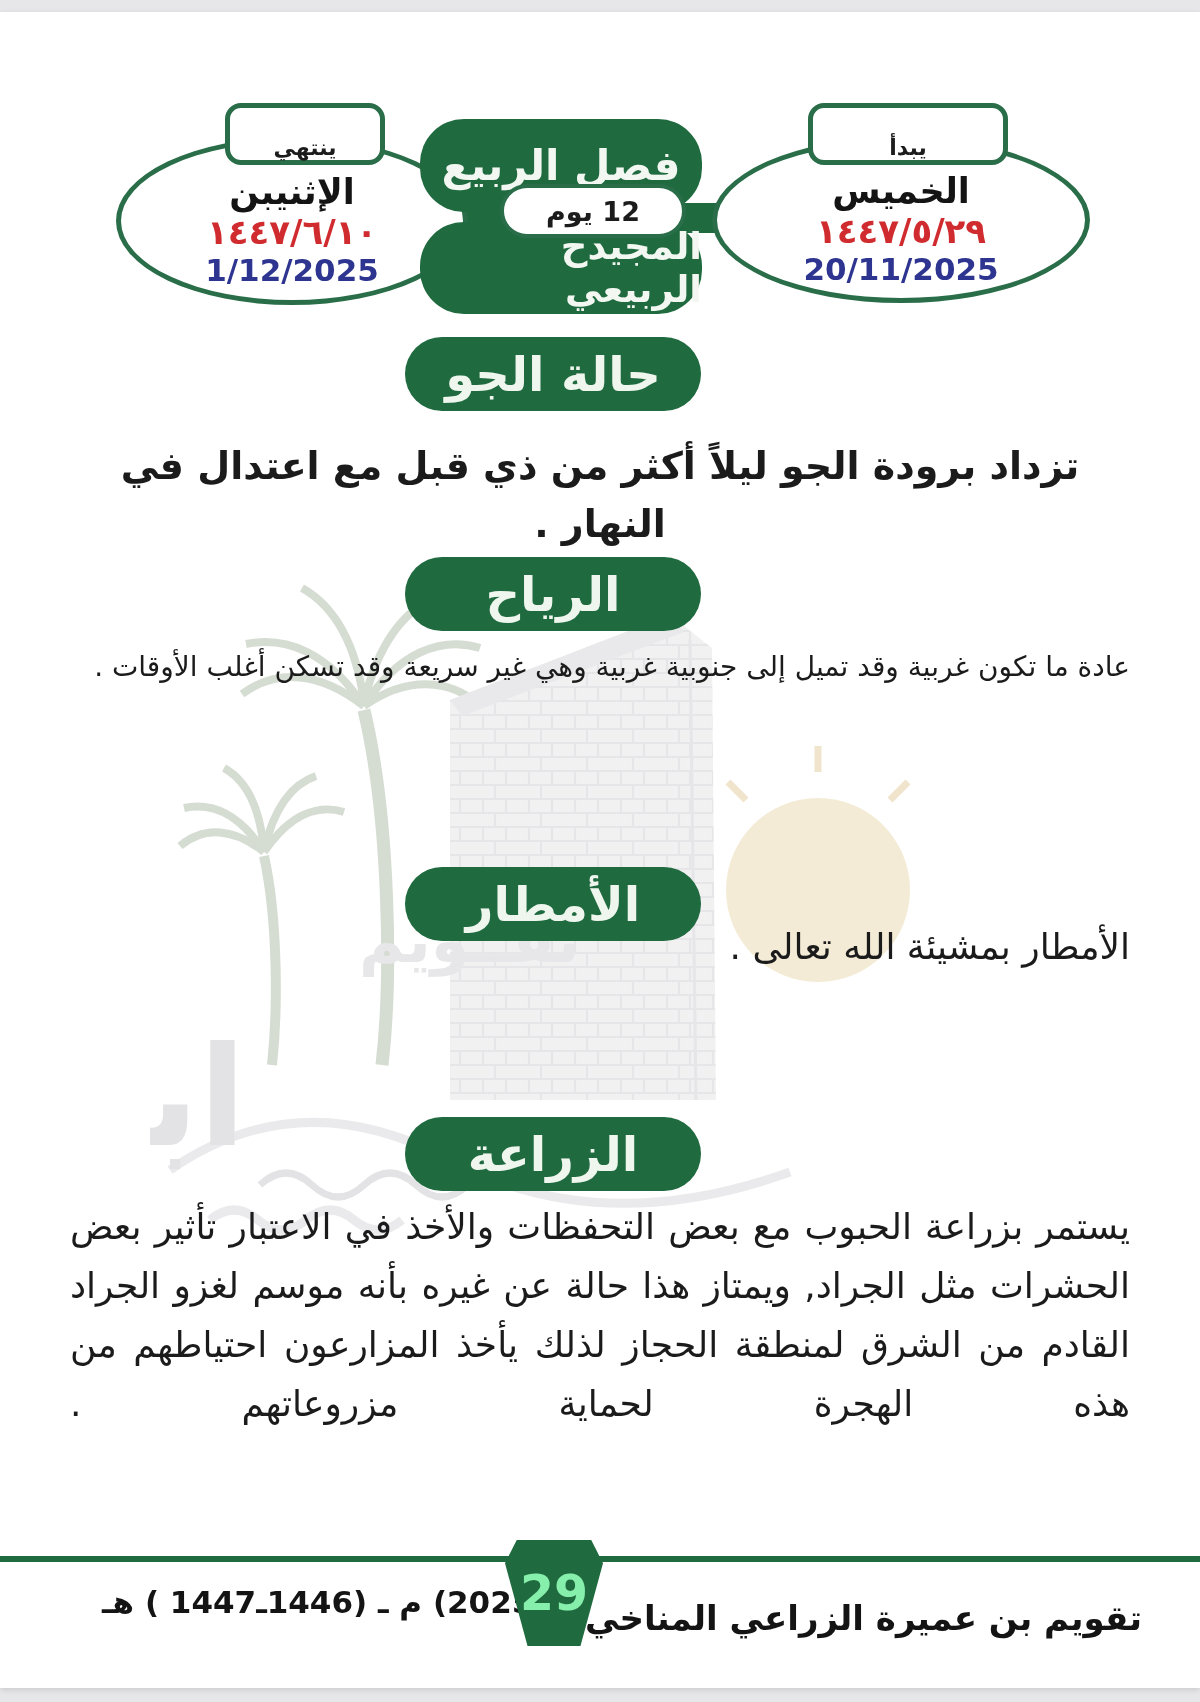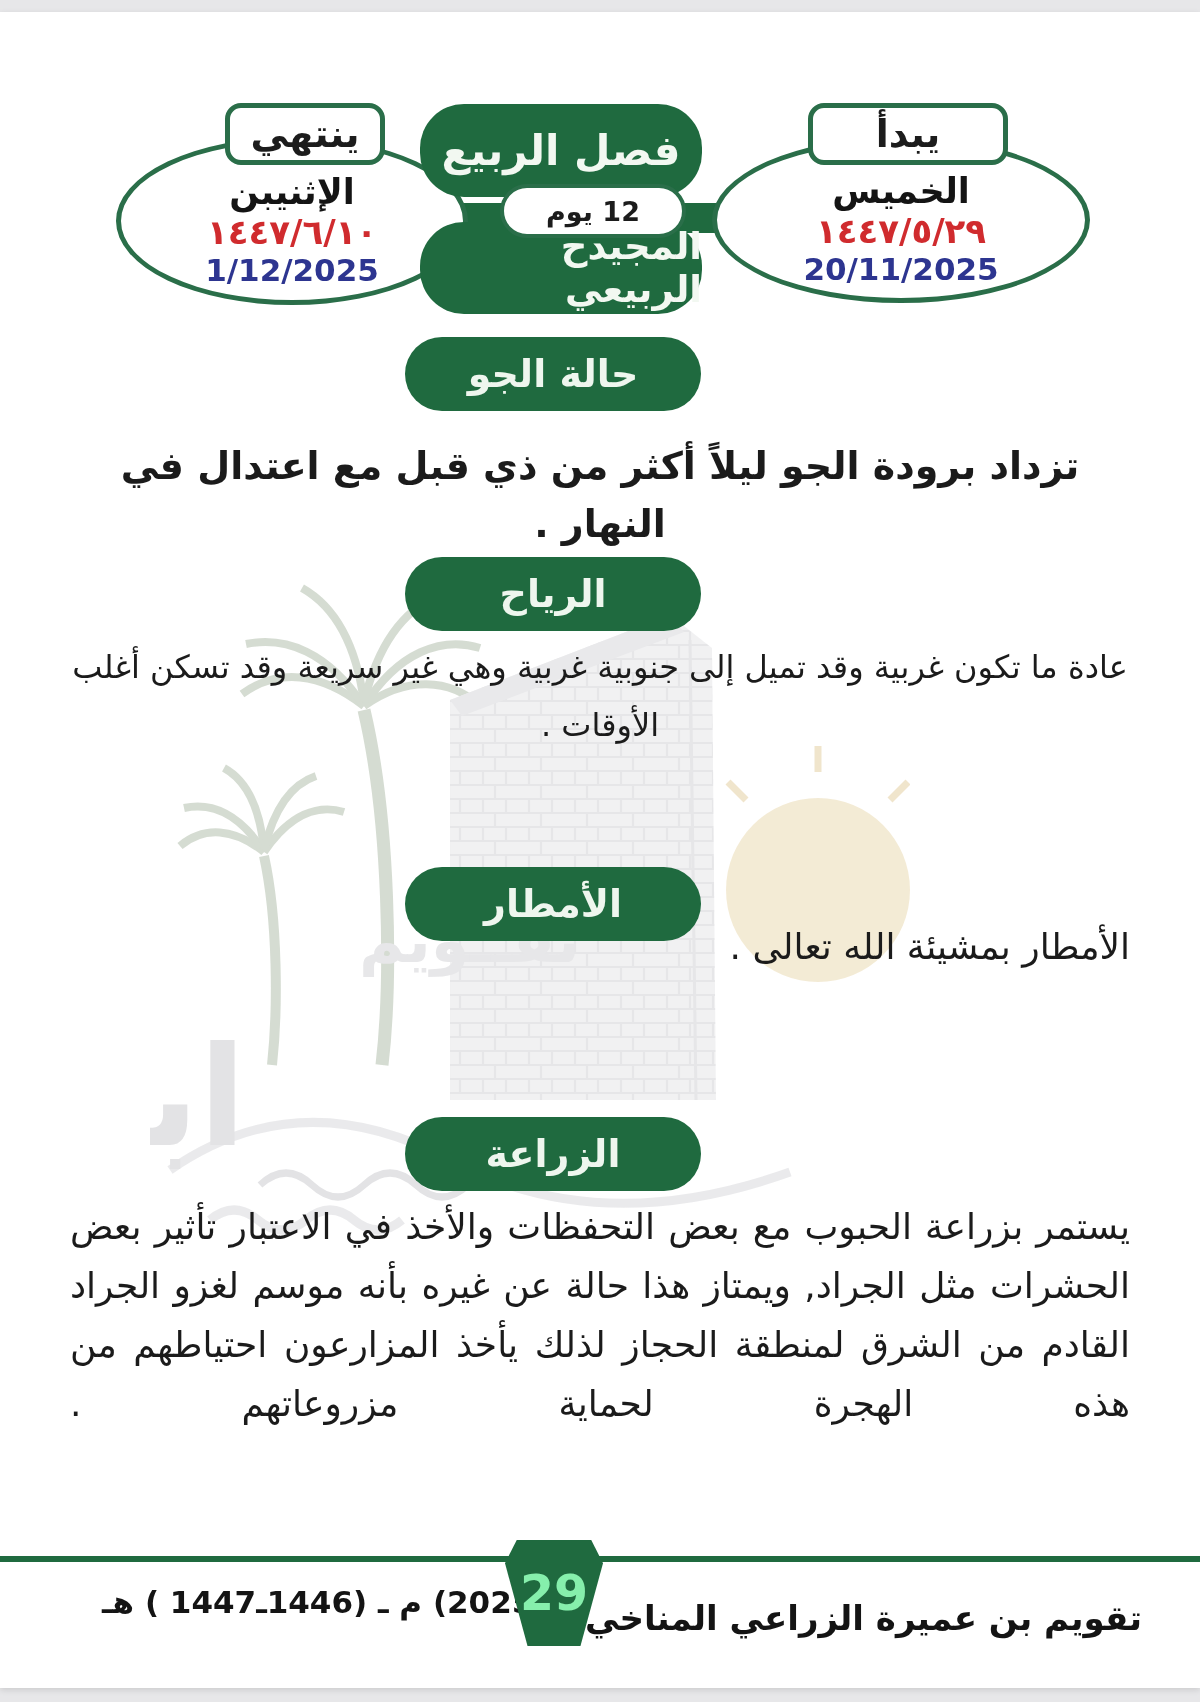--- a/index.html
+++ b/index.html
@@ -7,42 +7,42 @@
   .page{position:relative;width:1200px;height:1702px;background:#e7e7e9;overflow:hidden;}
   .sheet{position:absolute;top:12px;left:0;right:0;bottom:14px;background:#ffffff;box-shadow:0 2px 6px rgba(0,0,0,.12);}
 
   
   .connector{position:absolute;top:203px;left:460px;width:280px;height:30px;background:#1f6a3f;z-index:0;}
   .date-ellipse{position:absolute;background:#ffffff;border:5px solid #2a6e49;border-radius:50%;z-index:1;
     display:flex;flex-direction:column;align-items:center;justify-content:center;text-align:center;}
   .ellipse-start{left:712px;top:137px;width:378px;height:166px;padding-top:18px;box-sizing:border-box;}
   .ellipse-end{left:116px;top:137px;width:352px;height:168px;padding-top:18px;box-sizing:border-box;}
   .badge-label{position:absolute;top:103px;height:52px;background:#ffffff;border:5px solid #2a6e49;border-radius:16px;
-    z-index:2;display:flex;align-items:center;justify-content:center;font-weight:bold;font-size:38px;color:#1c1c1c;}
+    z-index:2;display:flex;align-items:flex-end;justify-content:center;font-weight:bold;font-size:22px;color:#1c1c1c;}
   .label-start{left:808px;width:190px;}
   .label-end{left:225px;width:150px;}
   .day-name{font-size:35px;font-weight:bold;color:#141414;line-height:40px;}
   .hijri{font-size:34px;font-weight:bold;color:#d02b2e;line-height:40px;}
   .greg{font-size:31px;font-weight:bold;color:#2d3590;line-height:36px;}
 
   .season-block{position:absolute;left:420px;top:103px;width:282px;z-index:1;}
   .season-pill{position:absolute;left:0;width:282px;background:#1f6a3f;border-radius:44px;color:#f2f8f1;
     display:flex;align-items:center;justify-content:center;font-weight:bold;}
-  .season-top{top:1px;height:93px;font-size:42px;text-align:right;}
+  .season-top{top:16px;height:93px;font-size:42px;text-align:right;}
   .season-bottom{top:119px;height:92px;font-size:37px;text-align:right;}
   .duration-pill{position:absolute;left:500px;top:184px;width:186px;height:54px;background:#ffffff;border:4px solid #2a6e49;
     border-radius:28px;z-index:2;display:flex;align-items:center;justify-content:center;
     font-size:27px;font-weight:bold;color:#1c1c1c;box-sizing:border-box;}
 
   
   .section-pill{position:absolute;left:405px;width:296px;height:74px;background:#1f6a3f;border-radius:37px;z-index:1;
-    display:flex;align-items:center;justify-content:center;color:#eef6ee;font-size:38px;font-weight:bold;}
+    display:flex;align-items:center;justify-content:center;color:#eef6ee;font-size:48px;font-weight:bold;}
   .body-text{position:absolute;left:70px;width:1060px;color:#1b1b1b;z-index:1;}
   .weather-text{top:437px;font-size:38px;font-weight:bold;text-align:center;line-height:58px;}
-  .winds-text{top:638px;font-size:32px;text-align:center;line-height:58px;}
+  .winds-text{top:638px;font-size:28px;text-align:right;line-height:58px;}
   .rains-text{top:920px;font-size:36px;text-align:right;line-height:54px;}
   .agri-text{top:1197px;font-size:36px;text-align:justify;text-align-last:justify;line-height:59px;}
 
   
   .watermark{position:absolute;left:150px;top:560px;width:760px;height:760px;z-index:0;opacity:.62;}
 
   
   .footer-rule{position:absolute;top:1556px;left:0;width:1200px;height:6px;background:#1f6a3f;z-index:1;}
   .page-hex{position:absolute;left:505px;top:1540px;width:98px;height:106px;background:#1f6a3f;z-index:2;
     clip-path:polygon(12% 0%,88% 0%,100% 22%,77% 100%,23% 100%,0% 22%);

